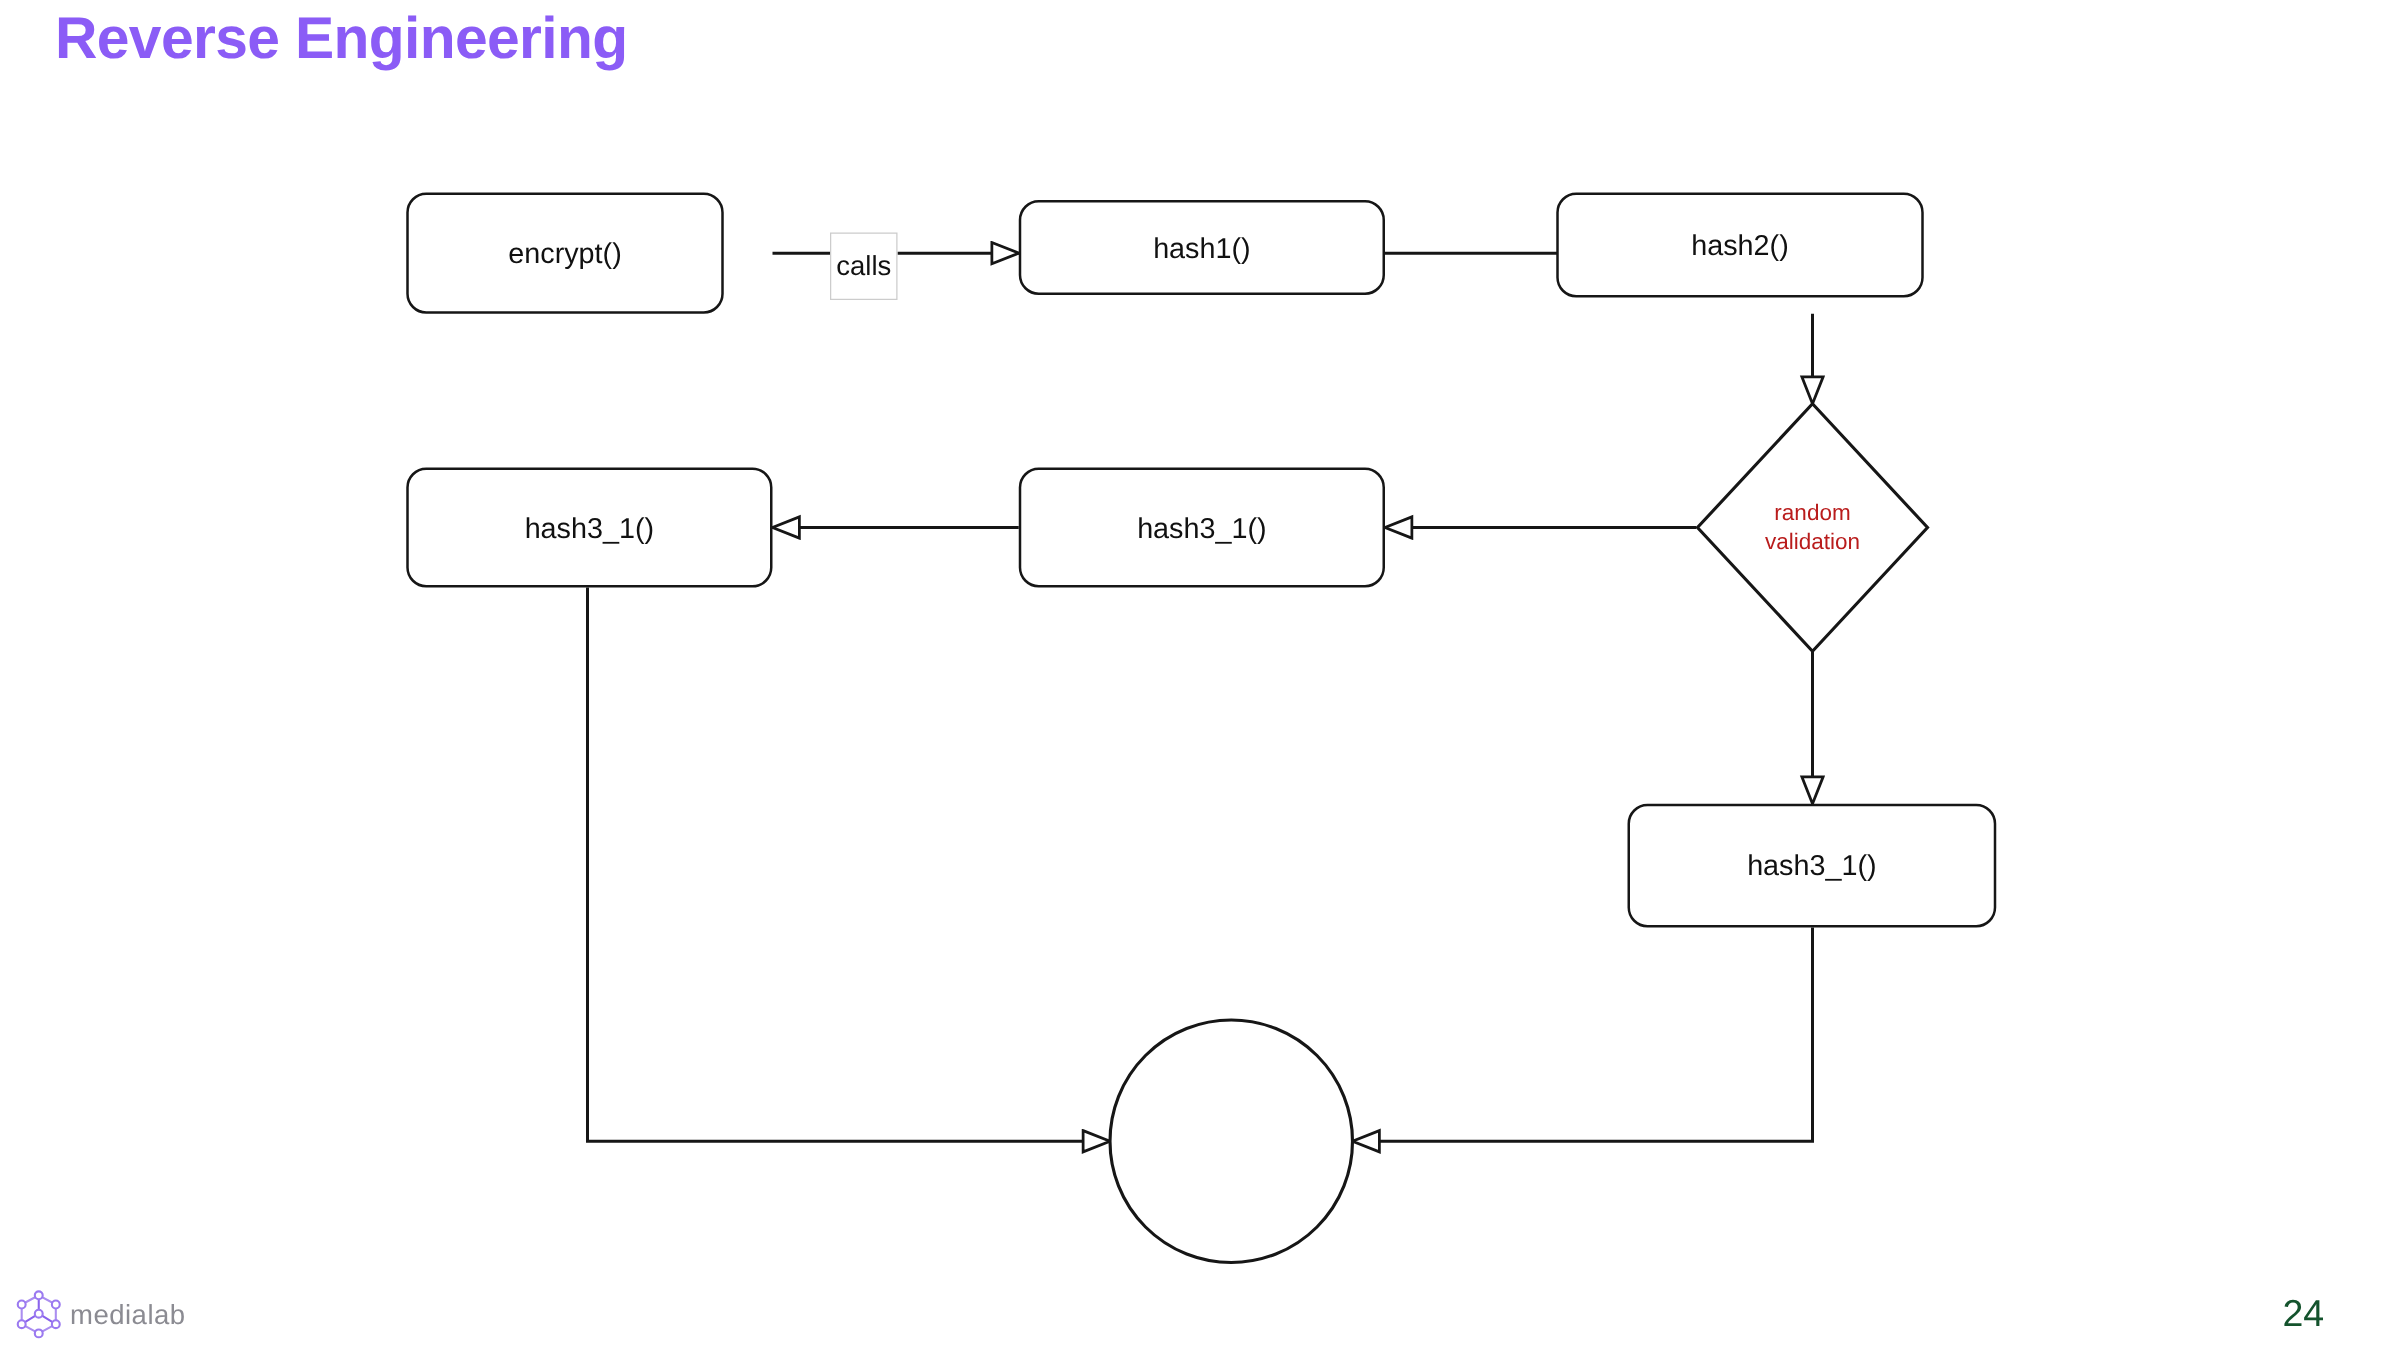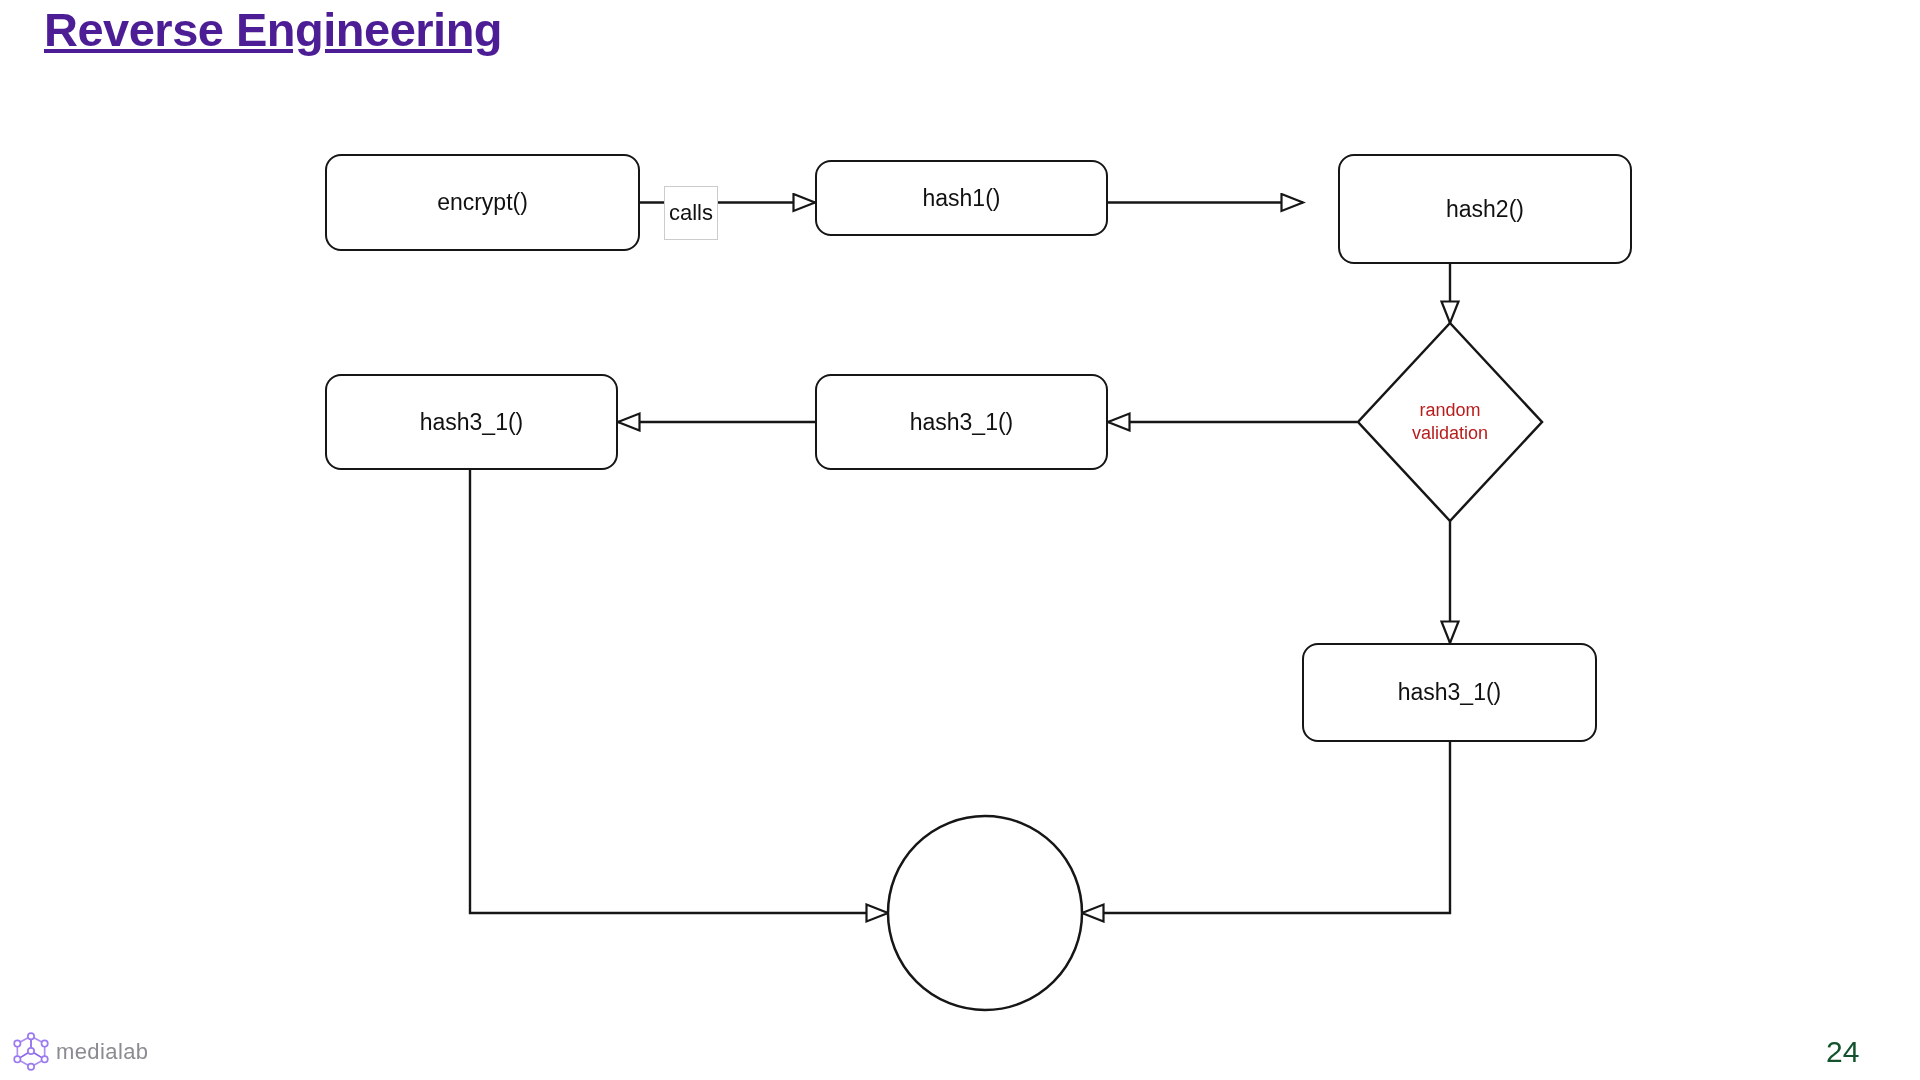--- a/index.html
+++ b/index.html
@@ -78,21 +78,21 @@
     left: 1826px; top: 1035px;
     font-size: 30px;
     color: #14532d;
   }
 </style>
 </head>
 <body>
 
 <div class="slide">
 
-  <h1 class="slide-title" style="color: #4c1d95; text-decoration: underline;">Reverse Engineering</h1>
+  <h1 class="slide-title" style="color: #8b5cf6;">Reverse Engineering</h1>
 
   <svg class="diagram-layer" viewBox="0 0 1920 1080">
     <defs>
       <marker id="arrow" markerUnits="userSpaceOnUse" markerWidth="28" markerHeight="24" refX="23" refY="10" orient="auto">
         <path d="M1.5,1.5 L23,10 L1.5,18.5 Z" fill="#ffffff" stroke="#161616" stroke-width="2.2"></path>
       </marker>
     </defs>
 
     <path d="M618,202.5 H815" fill="none" stroke="#161616" stroke-width="2.4" marker-end="url(#arrow)"></path>
     <path d="M1108,202.5 H1303" fill="none" stroke="#161616" stroke-width="2.4" marker-end="url(#arrow)"></path>
@@ -101,29 +101,29 @@
     <path d="M815,422 H618" fill="none" stroke="#161616" stroke-width="2.4" marker-end="url(#arrow)"></path>
     <path d="M1450,521 V643" fill="none" stroke="#161616" stroke-width="2.4" marker-end="url(#arrow)"></path>
     <path d="M470,470 V913 H888" fill="none" stroke="#161616" stroke-width="2.4" marker-end="url(#arrow)"></path>
     <path d="M1450,742 V913 H1082" fill="none" stroke="#161616" stroke-width="2.4" marker-end="url(#arrow)"></path>
 
     <polygon points="1450,323 1542,422 1450,521 1358,422" fill="#ffffff" stroke="#161616" stroke-width="2.5"></polygon>
 
     <circle cx="985" cy="913" r="97" fill="#ffffff" stroke="#161616" stroke-width="2.5"></circle>
   </svg>
 
-  <div class="node" style="left:325px; top:154px; width:315px; height:97px;">
+  <div class="node" style="left:325px; top:154px; width:254px; height:97px;">
     <span>encrypt()</span>
   </div>
 
   <div class="node" style="left:815px; top:160px; width:293px; height:76px;">
     <span>hash1()</span>
   </div>
 
-  <div class="node" style="left:1338px; top:154px; width:294px; height:110px;">
+  <div class="node" style="left:1245px; top:154px; width:294px; height:84px;">
     <span>hash2()</span>
   </div>
 
   <div class="node" style="left:325px; top:374px; width:293px; height:96px;">
     <span>hash3_1()</span>
   </div>
 
   <div class="node" style="left:815px; top:374px; width:293px; height:96px;">
     <span>hash3_1()</span>
   </div>

